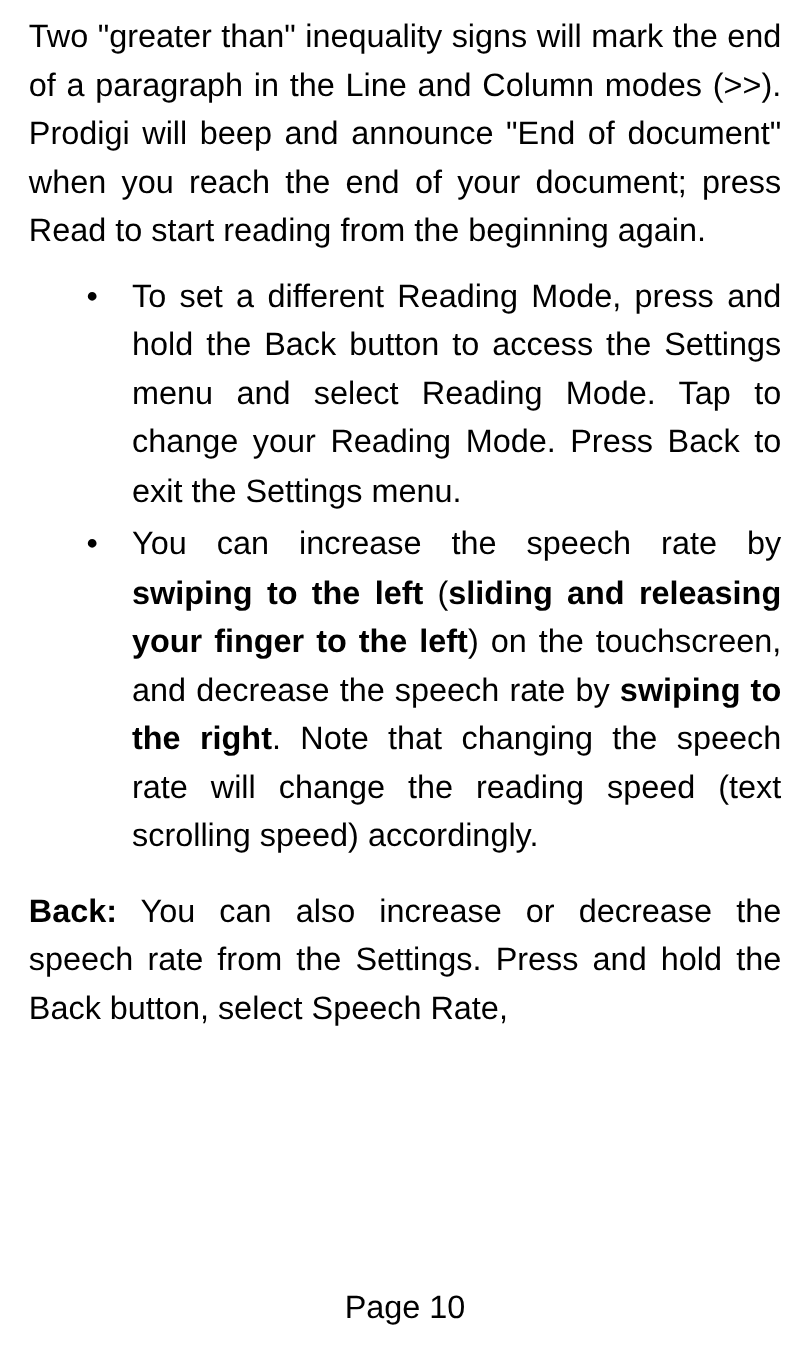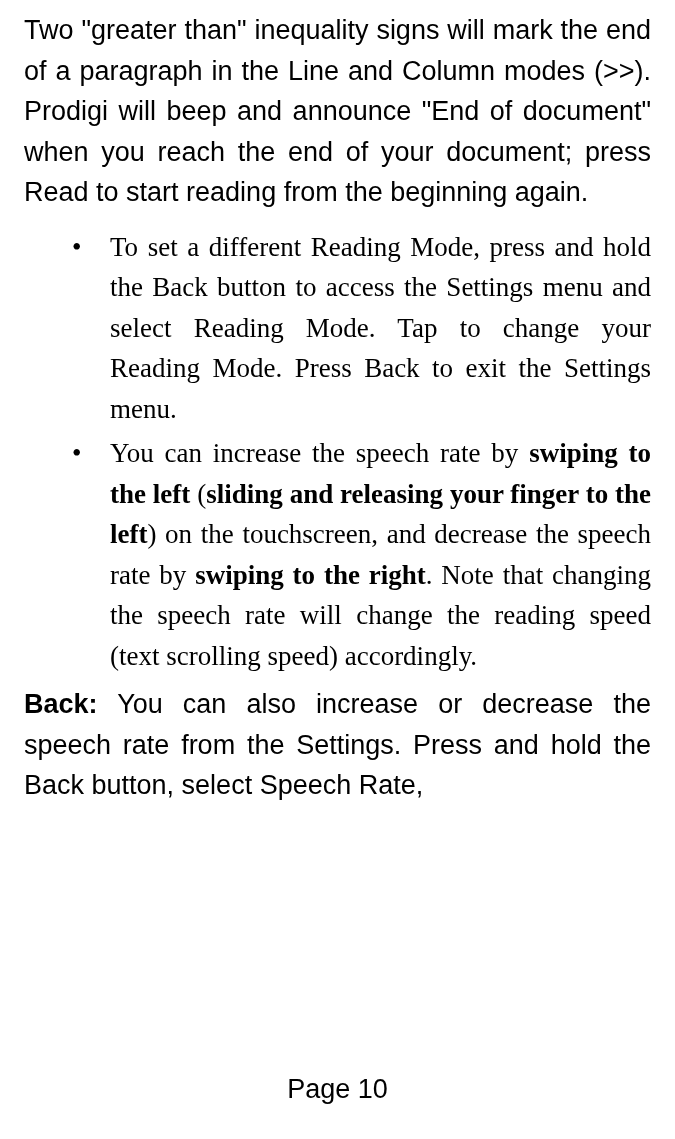--- a/index.html
+++ b/index.html
@@ -18,22 +18,21 @@
       position: relative;
       line-height: 1.5;
     }
     .paragraph {
       text-align: justify;
       margin-bottom: 14px;
     }
     .bullet-list {
       list-style: none;
       padding: 0;
-      margin: 0 0 8px 0;
-      font-family: Liberation Serif, serif;
+      margin: 0 0 22px 0;
     }
     .bullet-item {
       position: relative;
       padding-left: 86px;
       text-align: justify;
       margin-bottom: 4px;
     }
     .bullet-item::before {
       content: "•";
       position: absolute;

